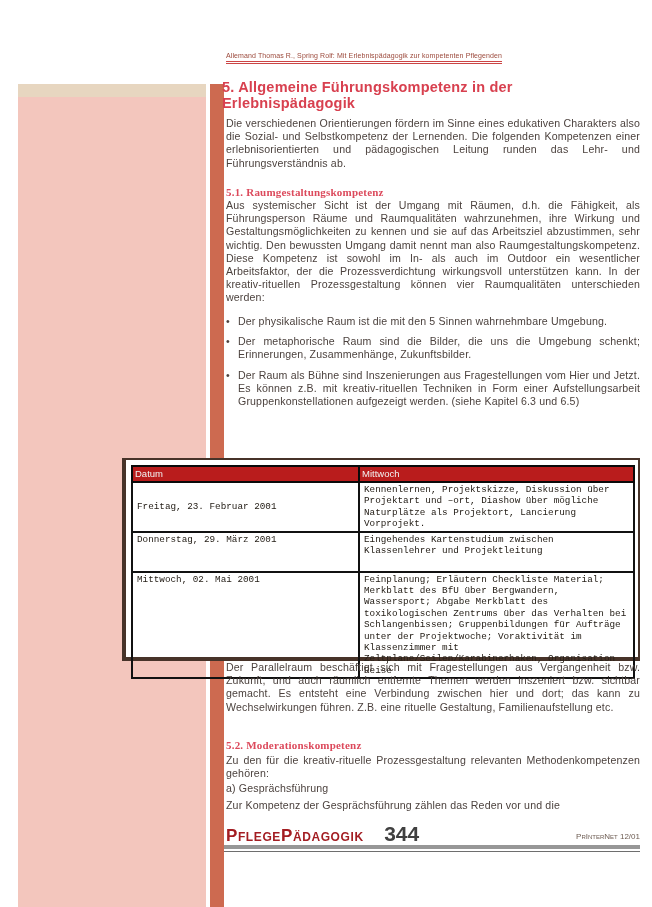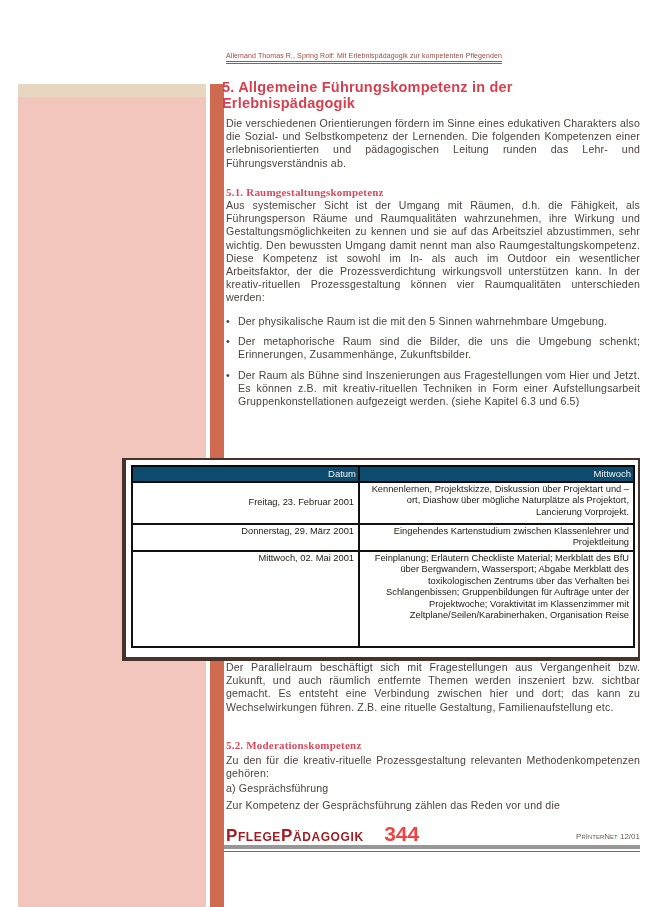--- a/index.html
+++ b/index.html
@@ -59,47 +59,48 @@
     background: #ffffff; box-sizing: border-box;
     border: 2px solid #473329; border-left-width: 4px; border-bottom-width: 4px;
     z-index: 3;
   }
   table.schedule {
     border-collapse: collapse; table-layout: fixed;
     width: 504px; margin: 5px 0 0 5px;
     font-size: 9.3px; line-height: 11.4px; color: #262019;
   }
   table.schedule th {
-    background: #0c4a6e; color: #f2f2f2; font-weight: normal;
-    font-size: 9.5px; padding: 0 2px; height: 14px; text-align: right;
+    background: #b91c1c; color: #f2f2f2; font-weight: normal;
+    font-size: 9.5px; padding: 0 2px; height: 14px; text-align: left;
     border: 2px solid #0a0a0a;
   }
   table.schedule td {
     border: 2px solid #111111; padding: 1px 4px; vertical-align: top;
-    text-align: right;
+    text-align: left;
+    font-family: Liberation Mono, monospace;
   }
   table.schedule td.v-mid { vertical-align: middle; }
   .col-datum { width: 227px; }
   .figure-caption {
     margin: 4px 0 0 10px; font-style: italic; font-size: 10px; color: #39312d;
   }
   .p-parallel { top: 661px; z-index: 4; }
   .h-52 { top: 739px; }
   .p-52 { top: 754px; }
   .p-item-a { top: 782px; text-align: left; }
   .p-cont { top: 799px; }
   .footer-left {
     position: absolute; left: 226px; top: 822px; white-space: nowrap;
   }
   .footer-journal {
     font-variant: small-caps; font-weight: bold; font-size: 17px;
     color: #a31d22; letter-spacing: 0.6px;
   }
   .footer-pagenum {
-    font-weight: bold; font-size: 21px; color: #ef4444; margin-left: 16px;
+    font-weight: bold; font-size: 21px; color: #404040; margin-left: 16px;
   }
   .footer-issue {
     position: absolute; right: 12px; top: 832px;
     font-variant: small-caps; font-size: 8px; color: #6d5c52;
   }
   .footer-rule-thick {
     position: absolute; left: 224px; top: 845px; width: 416px; height: 4px;
     background: #979797;
   }
   .footer-rule-thin {
@@ -151,21 +152,21 @@
       <tr>
         <th>Datum</th>
         <th>Mittwoch</th>
       </tr>
     </thead>
     <tbody>
       <tr style="height:42px;">
         <td class="v-mid">Freitag, 23. Februar 2001</td>
         <td>Kennenlernen, Projektskizze, Diskussion über Projektart und –ort, Diashow über mögliche Naturplätze als Projektort, Lancierung Vorprojekt.</td>
       </tr>
-      <tr style="height:27px;">
+      <tr style="height:40px;">
         <td>Donnerstag, 29. März 2001</td>
         <td>Eingehendes Kartenstudium zwischen Klassenlehrer und Projektleitung</td>
       </tr>
       <tr style="height:96px;">
         <td>Mittwoch, 02. Mai 2001</td>
         <td>Feinplanung; Erläutern Checkliste Material; Merkblatt des BfU über Bergwandern, Wassersport; Abgabe Merkblatt des toxikologischen Zentrums über das Verhalten bei Schlangenbissen; Gruppenbildungen für Aufträge unter der Projektwoche; Voraktivität im Klassenzimmer mit Zeltplane/Seilen/Karabinerhaken, Organisation Reise</td>
       </tr>
     </tbody>
   </table>
 </div>

